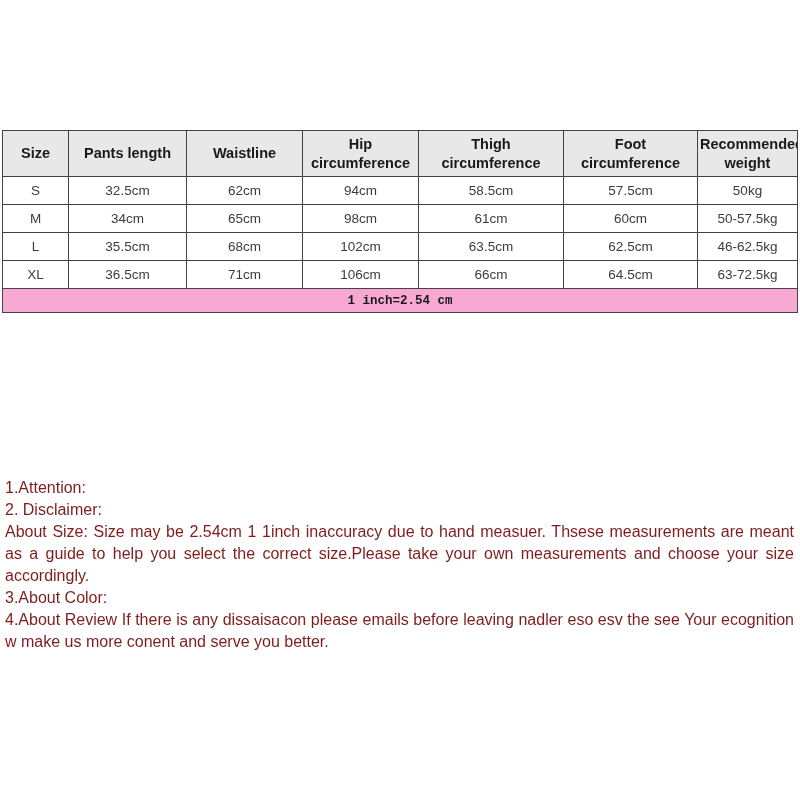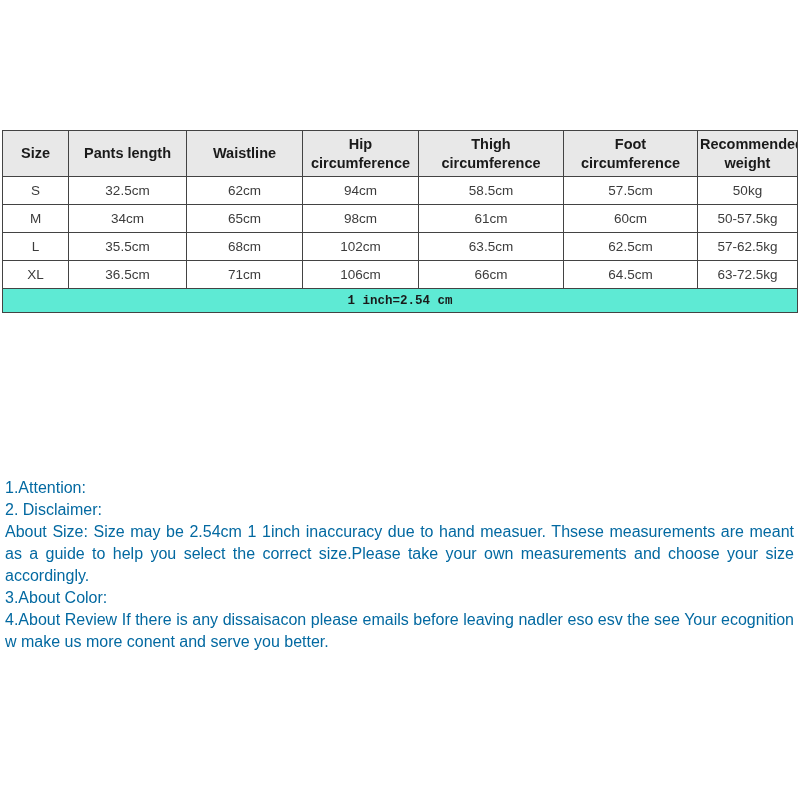--- a/index.html
+++ b/index.html
@@ -43,32 +43,32 @@
     height: 27px;
     font-size: 13.5px;
     color: #3c3c3c;
     background: #ffffff;
   }
   .size-table td.footnote-cell {
     font-family: "Liberation Mono", "DejaVu Sans Mono", monospace;
     font-weight: bold;
     font-size: 12.5px;
     color: #1a1a1a;
-    background: #5eead4;
+    background: #f9a8d4;
   }
   .size-table td.footnote-1 { height: 23px; }
   .size-table td.footnote-2 { height: 18px; }
   .notes {
     position: absolute;
     left: 5px;
     top: 477px;
     width: 789px;
     font-size: 16px;
     line-height: 22px;
-    color: #0369a1;
+    color: #7f1d1d;
   }
   .notes p {
     margin: 0;
     padding: 0;
     text-align: justify;
   }
   .notes p.heading {
     text-align: left;
   }
 </style>
@@ -117,21 +117,21 @@
         <td class="data-cell">60cm</td>
         <td class="data-cell">50-57.5kg</td>
       </tr>
       <tr>
         <td class="data-cell">L</td>
         <td class="data-cell">35.5cm</td>
         <td class="data-cell">68cm</td>
         <td class="data-cell">102cm</td>
         <td class="data-cell">63.5cm</td>
         <td class="data-cell">62.5cm</td>
-        <td class="data-cell">57-62.5kg</td>
+        <td class="data-cell">46-62.5kg</td>
       </tr>
       <tr>
         <td class="data-cell">XL</td>
         <td class="data-cell">36.5cm</td>
         <td class="data-cell">71cm</td>
         <td class="data-cell">106cm</td>
         <td class="data-cell">66cm</td>
         <td class="data-cell">64.5cm</td>
         <td class="data-cell">63-72.5kg</td>
       </tr>

